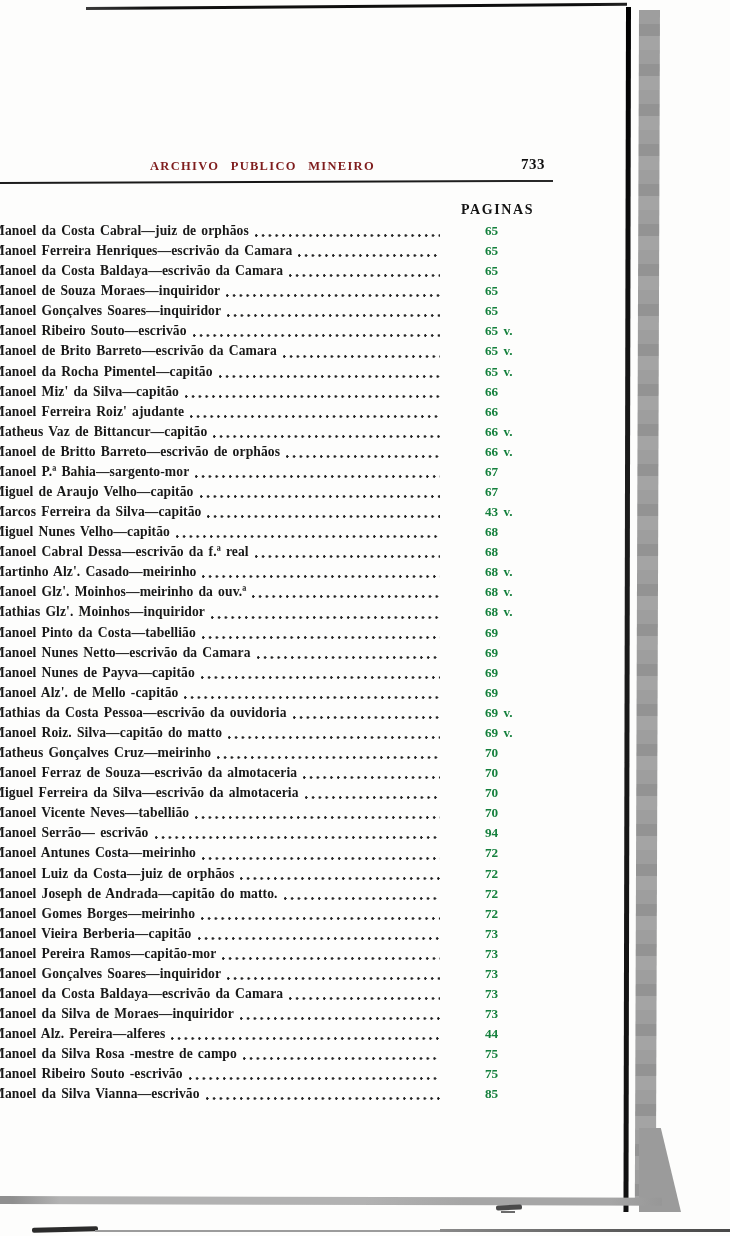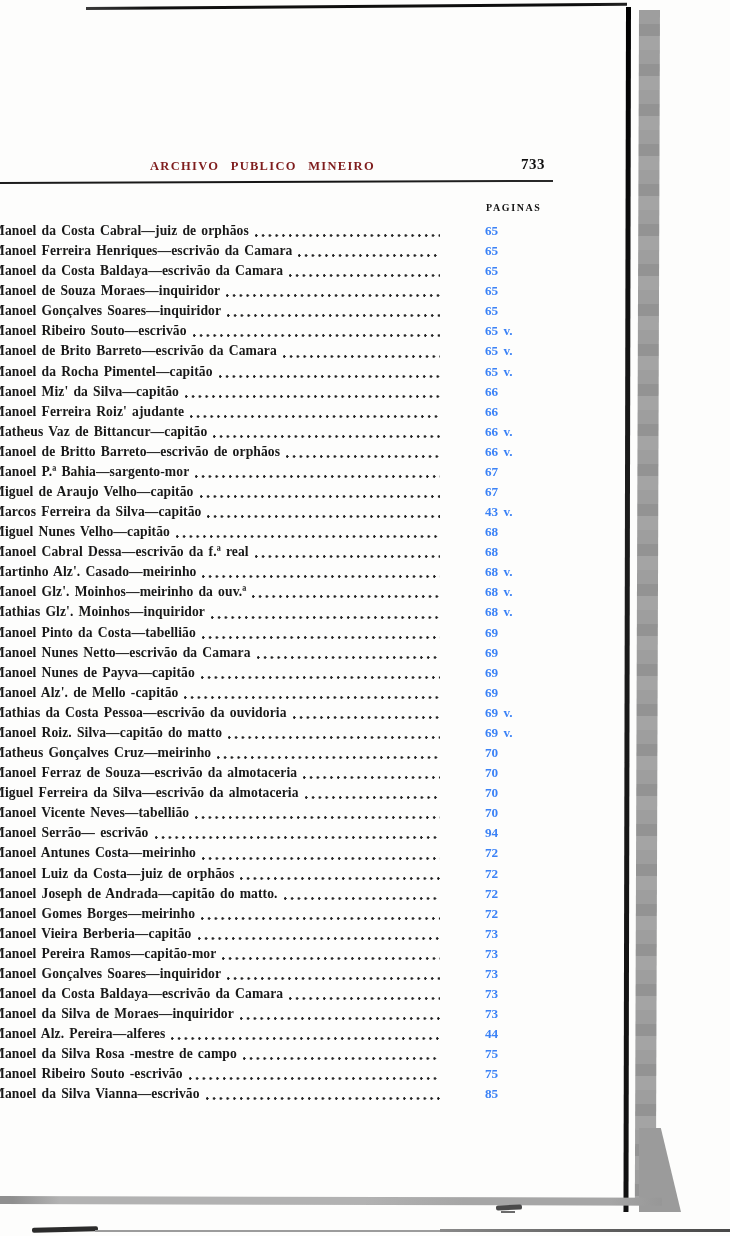--- a/index.html
+++ b/index.html
@@ -39,33 +39,33 @@
 
   
   .running-head-title{position:absolute;left:150px;top:159px;width:216px;
     font-size:12.5px;font-weight:700;letter-spacing:1.3px;word-spacing:7px;
     white-space:nowrap;color:#7f1d1d;}
   .running-head-folio{position:absolute;left:521px;top:156px;
     font-size:15px;font-weight:700;letter-spacing:.5px;color:#111;}
   .head-rule{position:absolute;left:0;top:182px;width:553px;height:2.4px;
     background:linear-gradient(to right,#1c1c1c,#141414 60%,#2a2a2a 100%);
     transform:rotate(-0.22deg);transform-origin:left center;}
-  .paginas-label{position:absolute;left:486px;top:202px;
-    font-size:10px;font-weight:700;letter-spacing:1.6px;color:#141414;}
+  .paginas-label{position:absolute;left:461px;top:202px;
+    font-size:14px;font-weight:700;letter-spacing:1.6px;color:#141414;}
 
   
   .index-list{position:absolute;left:-8px;top:221px;width:578px;
     margin:0;padding:0;list-style:none;}
   .row{display:flex;align-items:baseline;height:20.08px;line-height:20.08px;white-space:nowrap;}
   .etext{flex:none;font-size:13.6px;font-weight:700;word-spacing:1.6px;letter-spacing:.1px;color:#191919;}
   .leader{flex:1 1 auto;min-width:8px;position:relative;margin:0 45px 0 4px;align-self:stretch;}
   .leader::after{content:"";position:absolute;left:2px;right:0;bottom:4px;height:3px;
     background-image:radial-gradient(circle at 1.3px 1.5px,#222 1.05px,transparent 1.5px);
     background-size:6.8px 3px;background-repeat:repeat-x;}
-  .pnum{flex:none;width:85px;font-size:13.2px;font-weight:700;word-spacing:2px;color:#3b82f6;}
+  .pnum{flex:none;width:85px;font-size:13.2px;font-weight:700;word-spacing:2px;color:#15803d;}
 </style>
 </head>
 <body>
 
 <div class="sheet">
 
   <div class="top-edge-line"></div>
   <div class="right-edge-line"></div>
   <div class="right-page-band"></div>
   <div class="right-band-wedge"></div>

